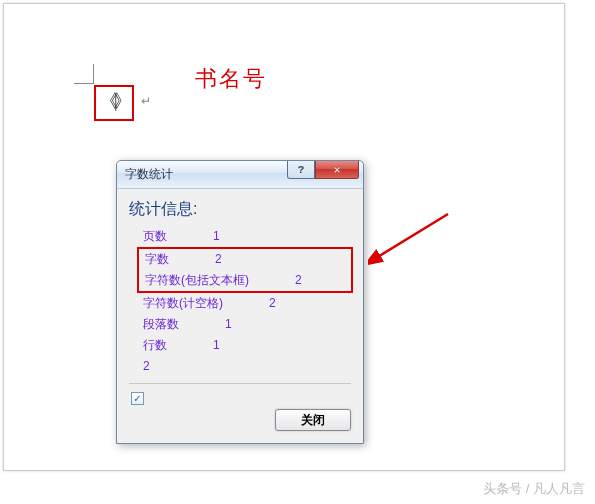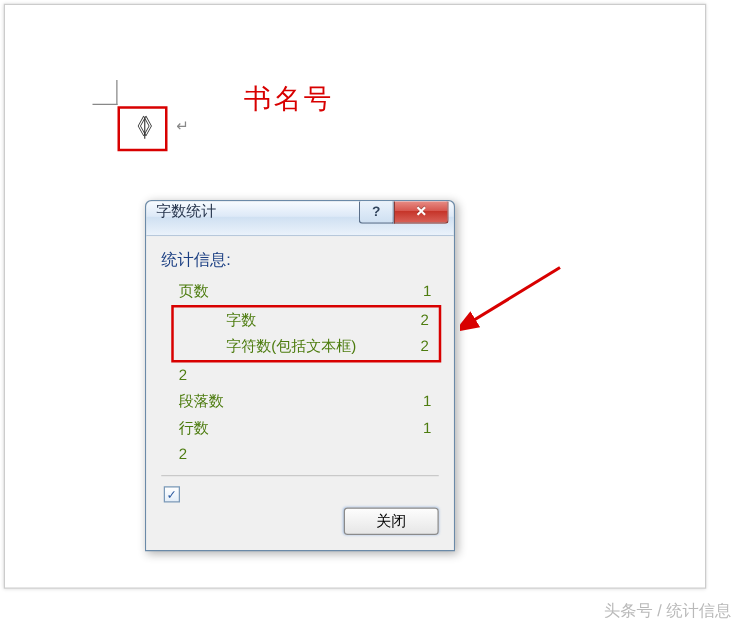--- a/index.html
+++ b/index.html
@@ -70,23 +70,24 @@
     background: #f0f0f0;
     box-shadow: 2px 2px 8px rgba(0,0,0,0.3);
     border-radius: 5px 5px 0 0;
   }
   .titlebar {
     height: 28px;
     background: linear-gradient(to bottom,#f7fbff 0%,#dde9f7 45%,#cfe0f2 46%,#eaf2fb 100%);
     border-bottom: 1px solid #b7c8db;
     border-radius: 5px 5px 0 0;
     display: flex;
-    align-items: flex-start;
+    align-items: center;
     padding-left: 8px;
     position: relative;
+    font-family: Liberation Mono, monospace;
   }
   .titlebar-title {
     color: #24324a;
     font-size: 12px;
   }
   .titlebar-btns {
     position: absolute;
     right: 4px; top: 0;
     display: flex;
     gap: 0;
@@ -115,38 +116,38 @@
     font-weight: bold;
     text-shadow: 0 -1px 0 rgba(0,0,0,0.3);
   }
   .dialog-body {
     padding: 10px 12px 6px 12px;
     background: #f0f0f0;
   }
   .stats-label {
     color: #1a3e82;
     margin-bottom: 6px;
-    font-size: 13px;
+    font-size: 16px;
   }
   .stats-list {
     margin-left: 10px;
   }
   .stat-row {
     display: flex;
-    justify-content: space-between;
     padding: 2px 6px 2px 4px;
     font-size: 12px;
-    color: #4d7c0f;
+    color: #6d28d9;
     line-height: 17px;
+    gap: 46px;
   }
   .highlight-box {
     border: 2px solid #d80000;
     margin: 0 -2px;
   }
-  .highlight-box .stat-row { padding-left:6px; padding-right:8px;margin-left:36px;}
+  .highlight-box .stat-row { padding-left:6px; padding-right:8px;}
   .divider {
     border: none;
     border-top: 1px solid #c9c9c9;
     margin: 6px 0 8px 0;
   }
   .checkbox-row {
     display: flex;
     align-items: center;
     gap: 4px;
     margin-left: 2px;
@@ -160,20 +161,21 @@
     display: inline-flex;
     align-items: center;
     justify-content: center;
     font-size: 10px;
     color: #2c5aa0;
   }
   .button-row {
     display: flex;
     justify-content: flex-end;
     padding: 4px 0 6px 0;
+    font-weight: bold;
   }
   .close-btn {
     width: 76px;
     height: 22px;
     border: 1px solid #8a8a8a;
     border-radius: 3px;
     background: linear-gradient(to bottom,#fdfdfd,#e6e6e6);
     font-size: 12px;
     cursor: pointer;
     text-align: center;
@@ -229,20 +231,21 @@
         <div class="stat-row">
           <span>字数</span>
           <span>2</span>
         </div>
         <div class="stat-row">
           <span>字符数(包括文本框)</span>
           <span>2</span>
         </div>
       </div>
       <div class="stat-row">
+        <span>字符数(计空格)</span>
         <span>2</span>
       </div>
       <div class="stat-row">
         <span>段落数</span>
         <span>1</span>
       </div>
       <div class="stat-row">
         <span>行数</span>
         <span>1</span>
       </div>
@@ -264,13 +267,13 @@
 
 <svg class="arrow" style="left:368px; top:210px;" width="90" height="60">
   <defs>
     <marker id="ah" markerWidth="10" markerHeight="10" refX="2" refY="3" orient="auto">
       <path d="M0,0 L0,6 L8,3 z" fill="#d80000"></path>
     </marker>
   </defs>
   <line x1="80" y1="4" x2="8" y2="48" stroke="#d80000" stroke-width="2.5" marker-end="url(#ah)"></line>
 </svg>
 
-<div class="watermark">头条号 / 统计信息</div>
+<div class="watermark">头条号 / 凡人凡言</div>
 
 </body></html>

